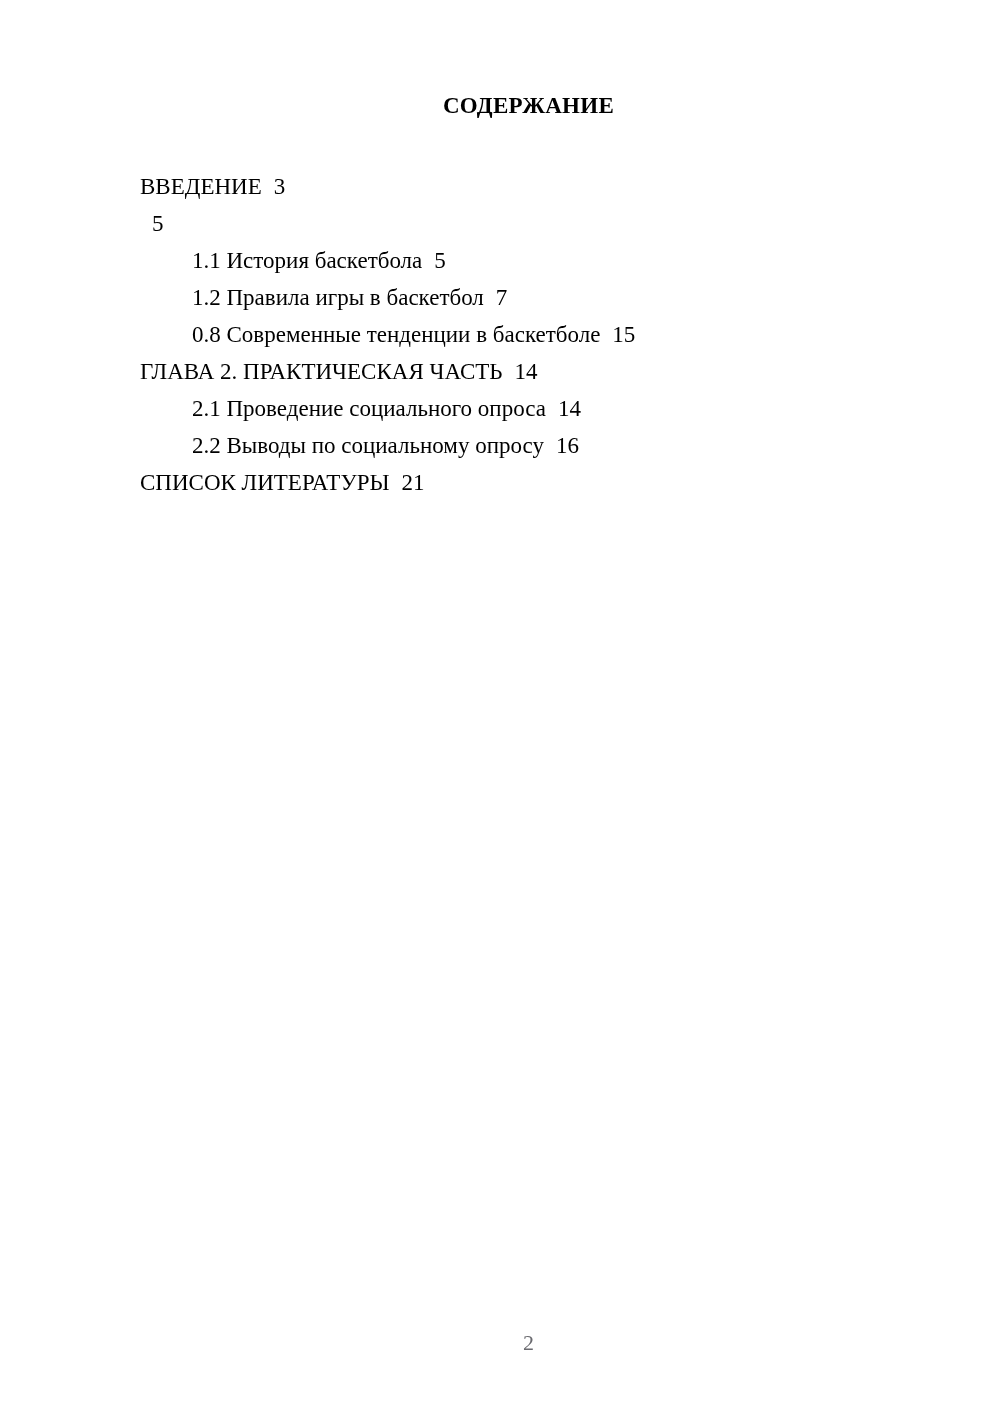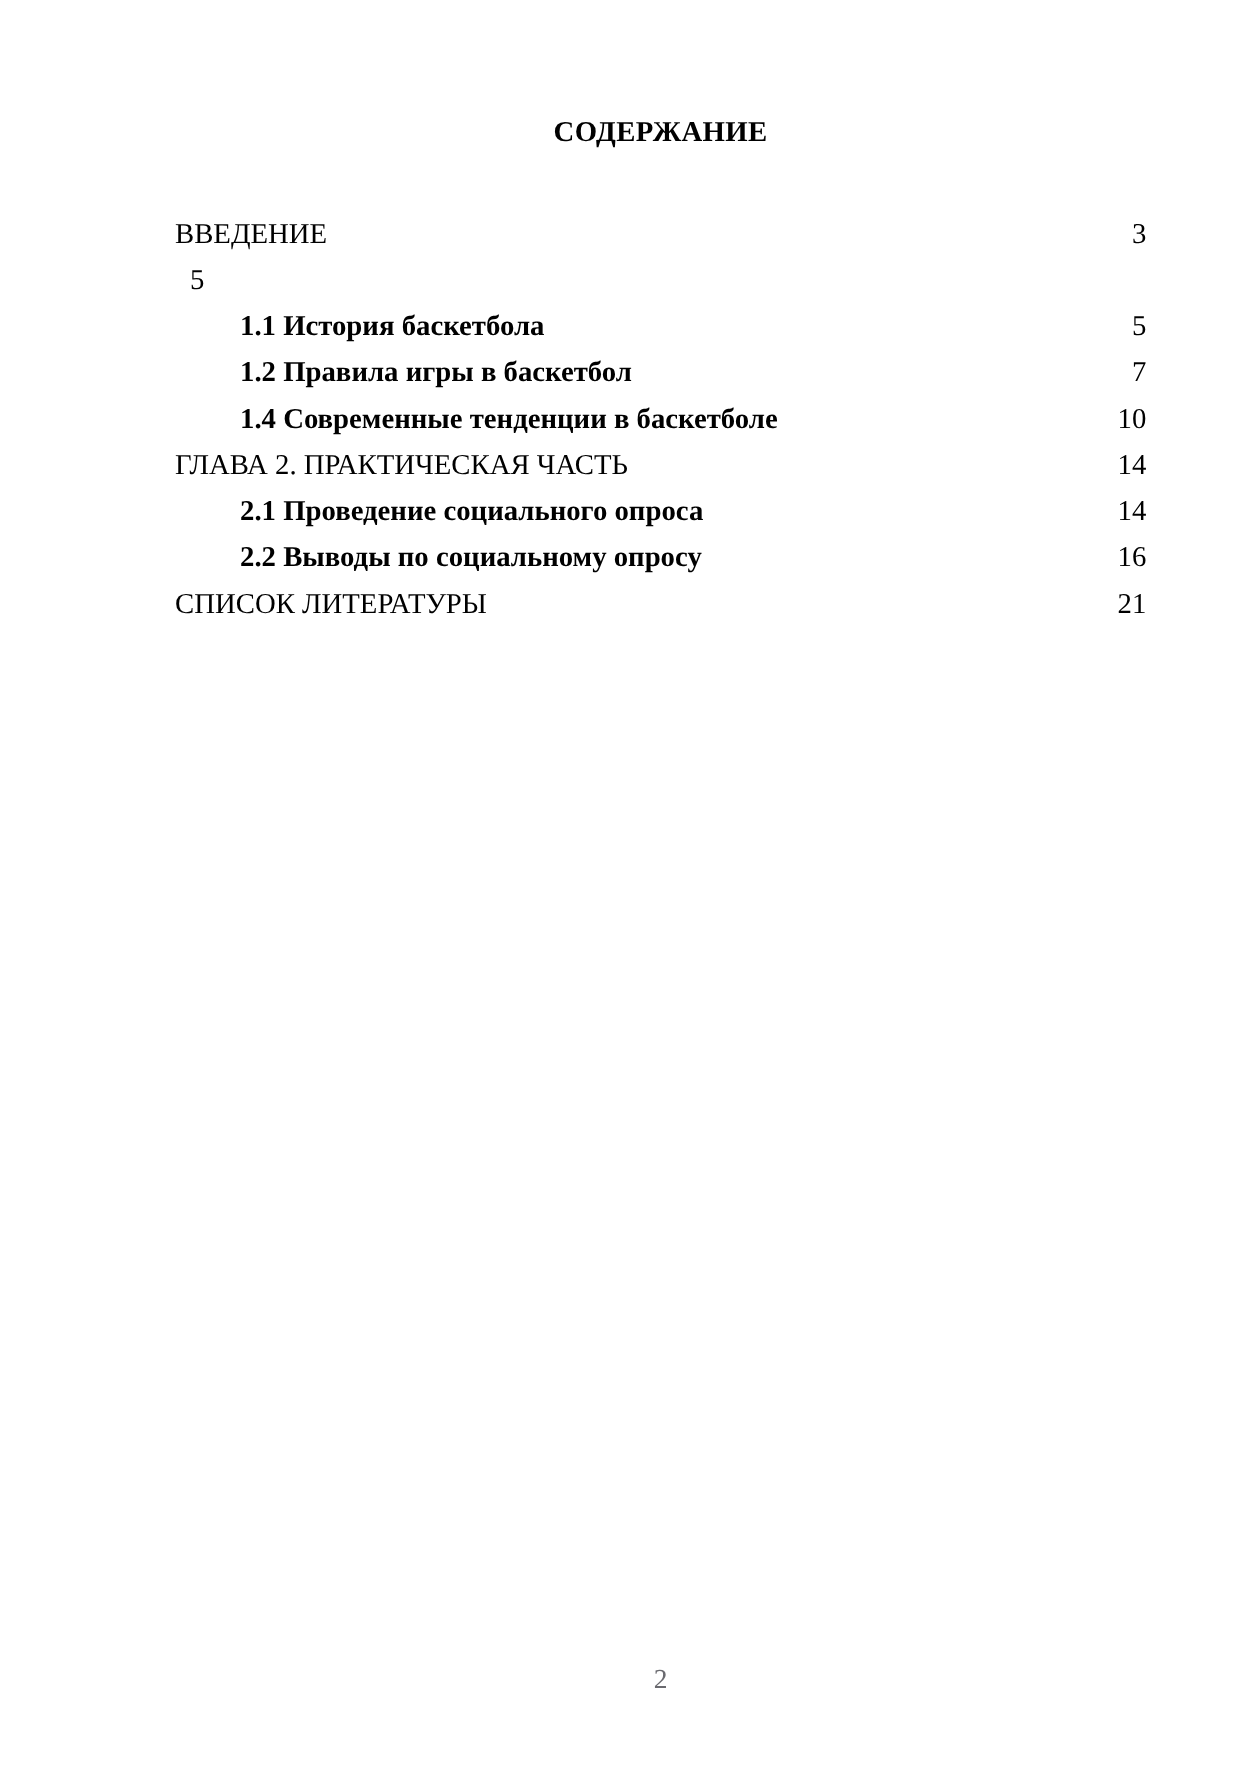--- a/index.html
+++ b/index.html
@@ -30,30 +30,28 @@
     color: #000000;
   }
   .toc {
     position: absolute;
     top: 168px;
     left: 140px;
     width: 777px;
   }
   .toc-row {
     display: flex;
-    justify-content: space-between;
     align-items: center;
     height: 37px;
     font-size: 23px;
     line-height: 37px;
     white-space: nowrap;
   }
   .toc-row.lvl1 .toc-label {
     padding-left: 52px;
-    font-weight: bold;
   }
   .toc-label {
     color: #000000;
   }
   .toc-page {
     color: #000000;
     text-align: right;
     padding-left: 12px;
   }
   .footer-page-number {
@@ -84,22 +82,22 @@
       </div>
       <div class="toc-row lvl1">
         <span class="toc-label">1.1 История баскетбола</span>
         <span class="toc-page">5</span>
       </div>
       <div class="toc-row lvl1">
         <span class="toc-label">1.2 Правила игры в баскетбол</span>
         <span class="toc-page">7</span>
       </div>
       <div class="toc-row lvl1">
-        <span class="toc-label">1.4 Современные тенденции в баскетболе</span>
-        <span class="toc-page">10</span>
+        <span class="toc-label">0.8 Современные тенденции в баскетболе</span>
+        <span class="toc-page">15</span>
       </div>
       <div class="toc-row">
         <span class="toc-label">ГЛАВА 2. ПРАКТИЧЕСКАЯ ЧАСТЬ</span>
         <span class="toc-page">14</span>
       </div>
       <div class="toc-row lvl1">
         <span class="toc-label">2.1 Проведение социального опроса</span>
         <span class="toc-page">14</span>
       </div>
       <div class="toc-row lvl1">

